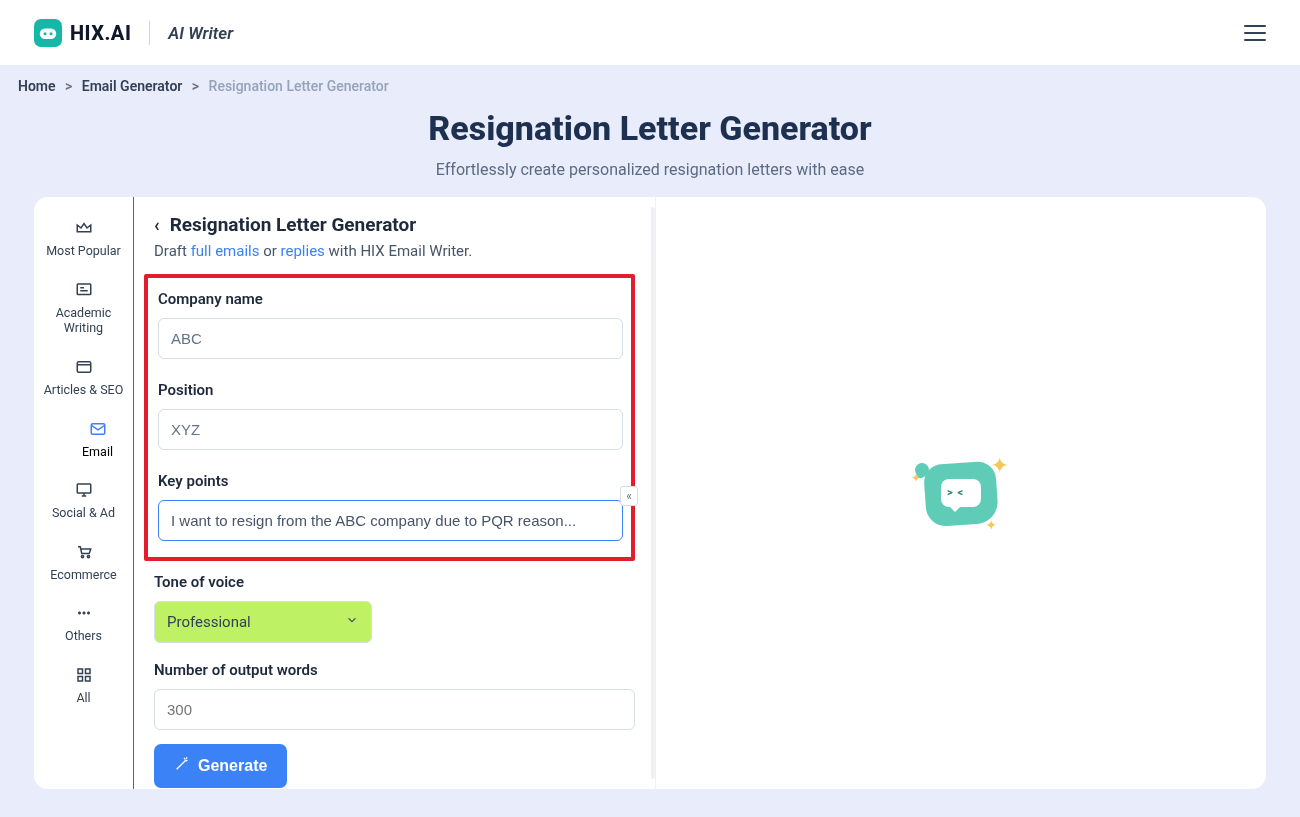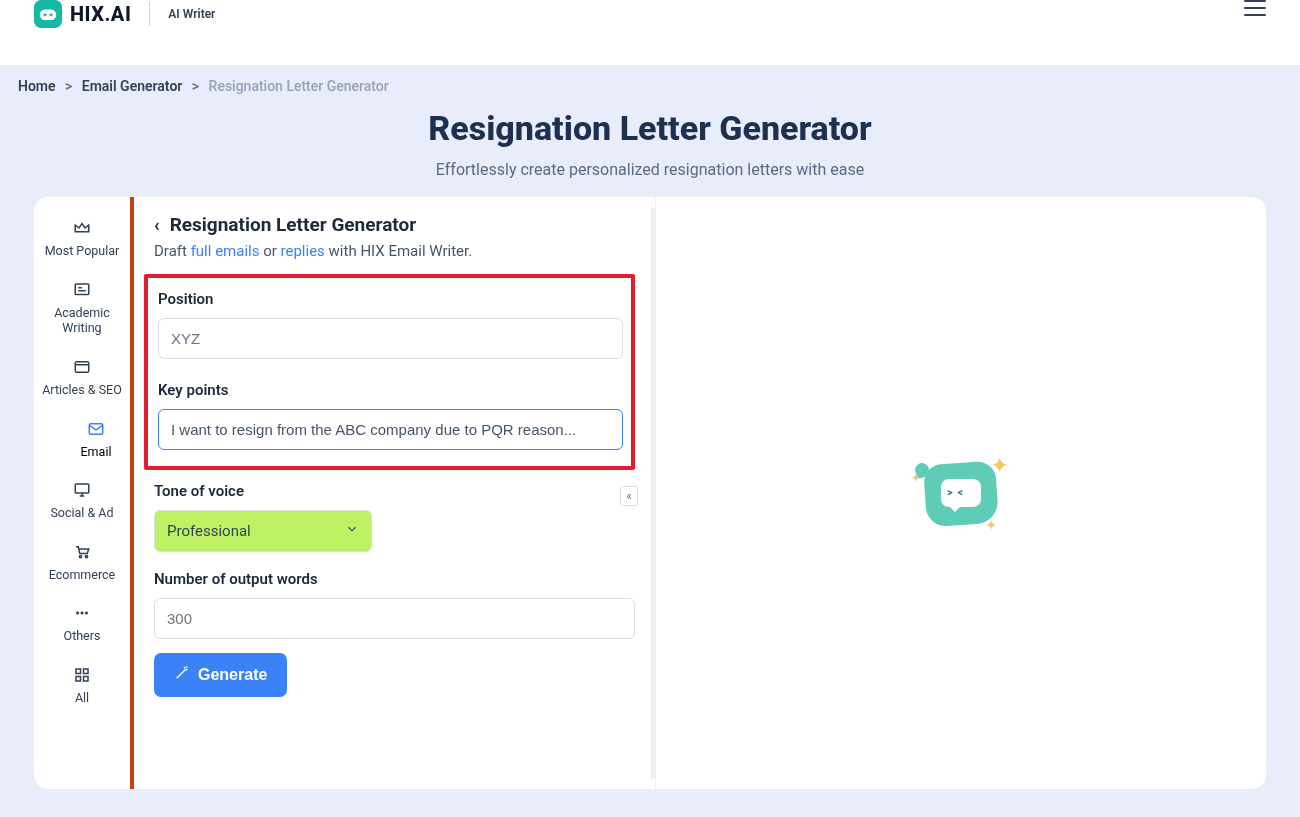--- a/index.html
+++ b/index.html
@@ -9,34 +9,34 @@
     color: #1e293b;
     width: 1300px;
     height: 817px;
     overflow: hidden;
   }
   
   .top-header {
     background: #fff;
     height: 66px;
     display: flex;
-    align-items: flex-start;
+    align-items: center;
     justify-content: space-between;
     padding: 0 34px;
     border-bottom: 1px solid #e8ecf3;
   }
   .logo-group { display: flex; align-items: center; gap: 18px; }
   .logo-hix { display: flex; align-items: center; gap: 8px; font-weight: 800; font-size: 20px; color: #0f172a; letter-spacing: 0.5px;}
   .logo-mark {
     width: 28px; height: 28px; background: #14b8a6; border-radius: 7px;
     display:flex; align-items:center; justify-content:center;
   }
   .logo-mark svg { width:18px; height:14px; }
   .logo-divider { width:1px; height:24px; background:#cbd5e1; }
-  .logo-sub { font-size: 12px; font-weight: 600; color:#334155; }
+  .logo-sub { font-size: 17px; font-weight: 600; color:#334155;font-style:italic; }
   .hamburger { width:22px; display:flex; flex-direction:column; gap:5px; cursor:pointer; }
   .hamburger span { height:2px; background:#334155; border-radius:1px; }
 
   
   .breadcrumb {
     padding: 12px 18px 10px 18px;
     font-size: 14px;
   }
   .breadcrumb a { color:#334155; text-decoration:none; font-weight:600; }
   .breadcrumb .sep { color:#64748b; margin:0 6px; font-weight:600;}
@@ -55,21 +55,21 @@
     width: 1232px;
     height: 592px;
     background: #fff;
     border-radius: 14px;
     display: flex;
     overflow: hidden;
   }
   
   .sidebar {
     width: 100px;
-    border-right: 4px solid #c2410c;
+    border-right: 1px solid #c2410c;
     display:flex;
     flex-direction:column;
     padding-top:10px;
   }
   .side-item {
     display:flex; flex-direction:column; align-items:center;
     padding:12px 4px 10px 4px;
     cursor:pointer;
     color:#334155;
     font-size:12.5px;
@@ -325,20 +325,24 @@
     <div class="form-scroll-edge"></div>
     <div class="panel-head">
       <span class="chev">‹</span>
       <span class="panel-title">Resignation Letter Generator</span>
     </div>
     <div class="panel-desc">
       <span>Draft </span><a href="#">full emails</a><span> or </span><a href="#">replies</a><span> with HIX Email Writer.</span>
     </div>
 
     <div class="highlight-box">
+      <div class="field-group">
+        <div class="field-label">Company name</div>
+        <input class="text-input" value="ABC" style="">
+      </div>
       <div class="field-group">
         <div class="field-label">Position</div>
         <input class="text-input" value="XYZ" style="">
       </div>
       <div class="field-group">
         <div class="field-label">Key points</div>
         <input class="text-input active last" value="I want to resign from the ABC company due to PQR reason..." style="">
       </div>
     </div>
 

